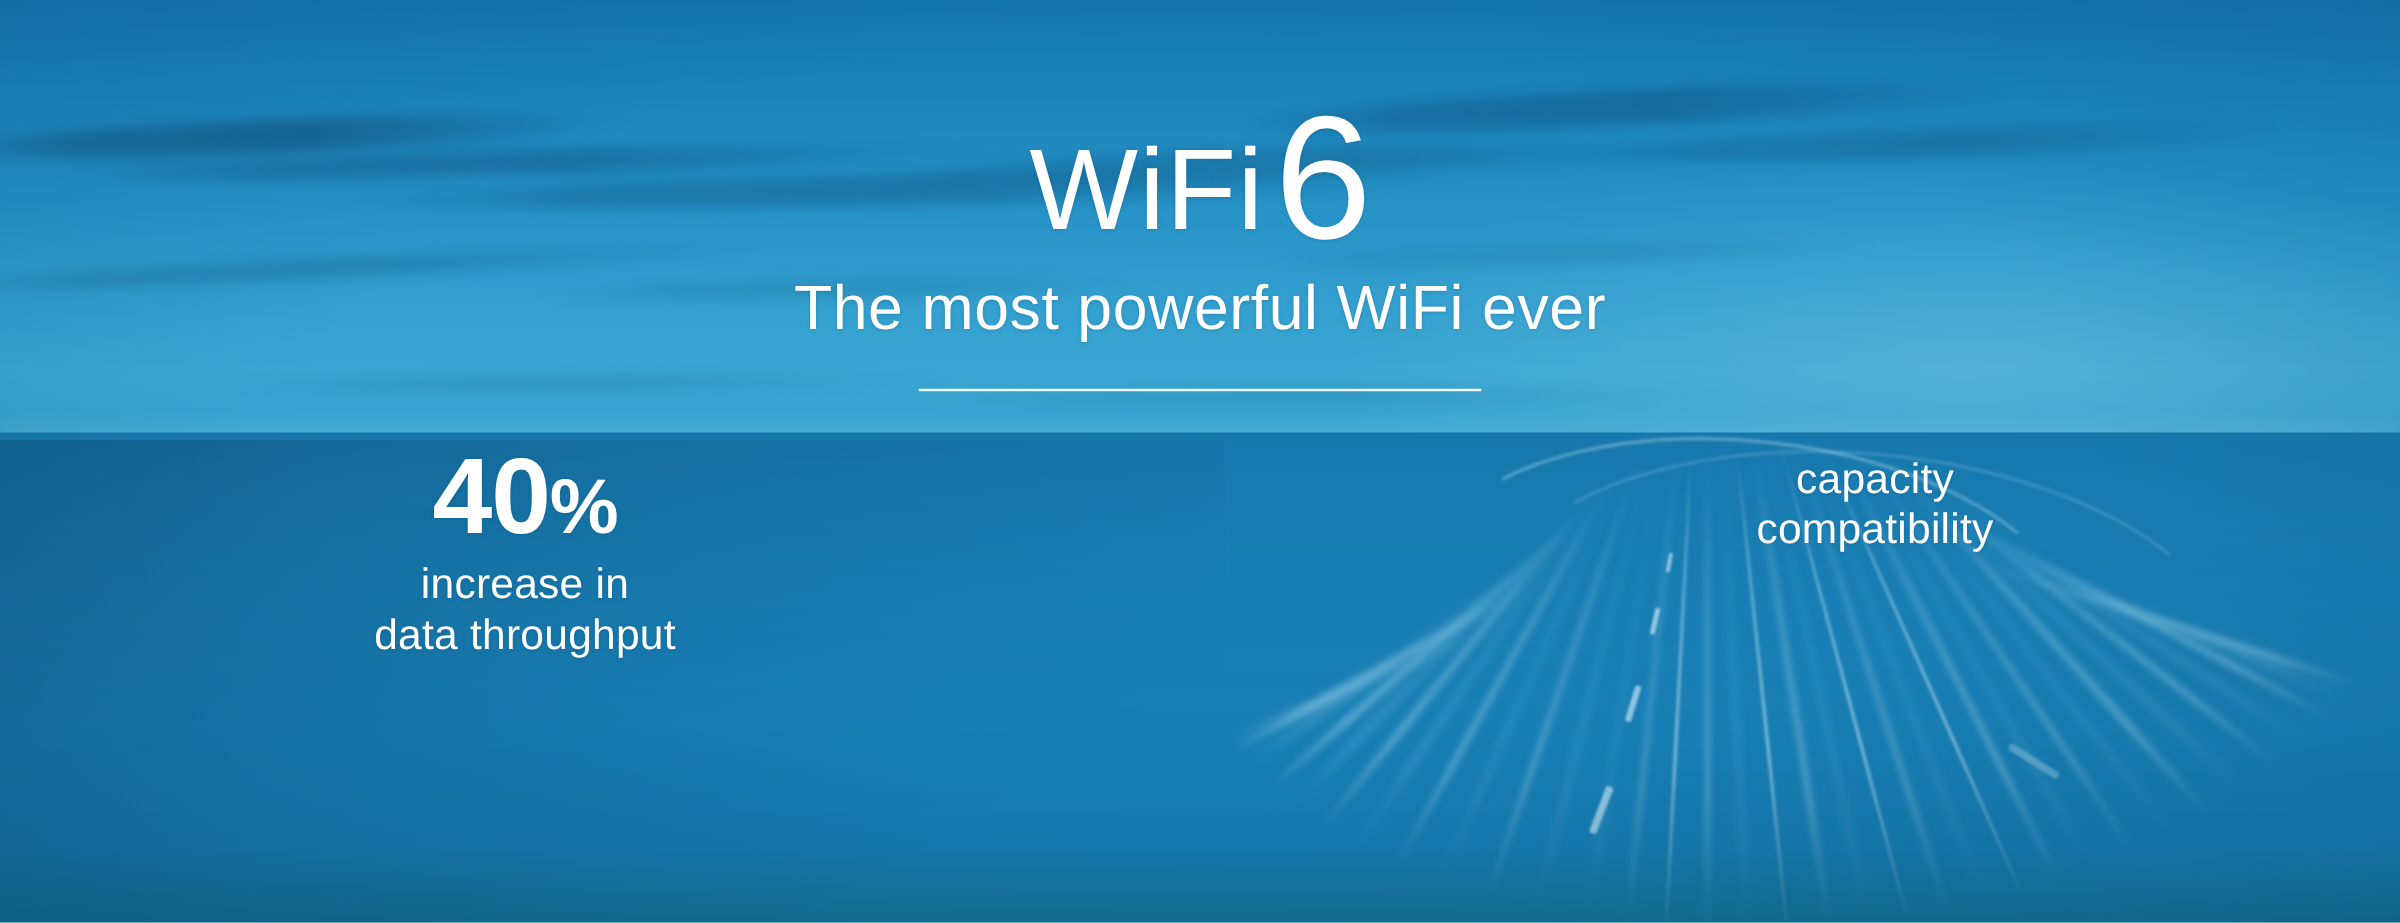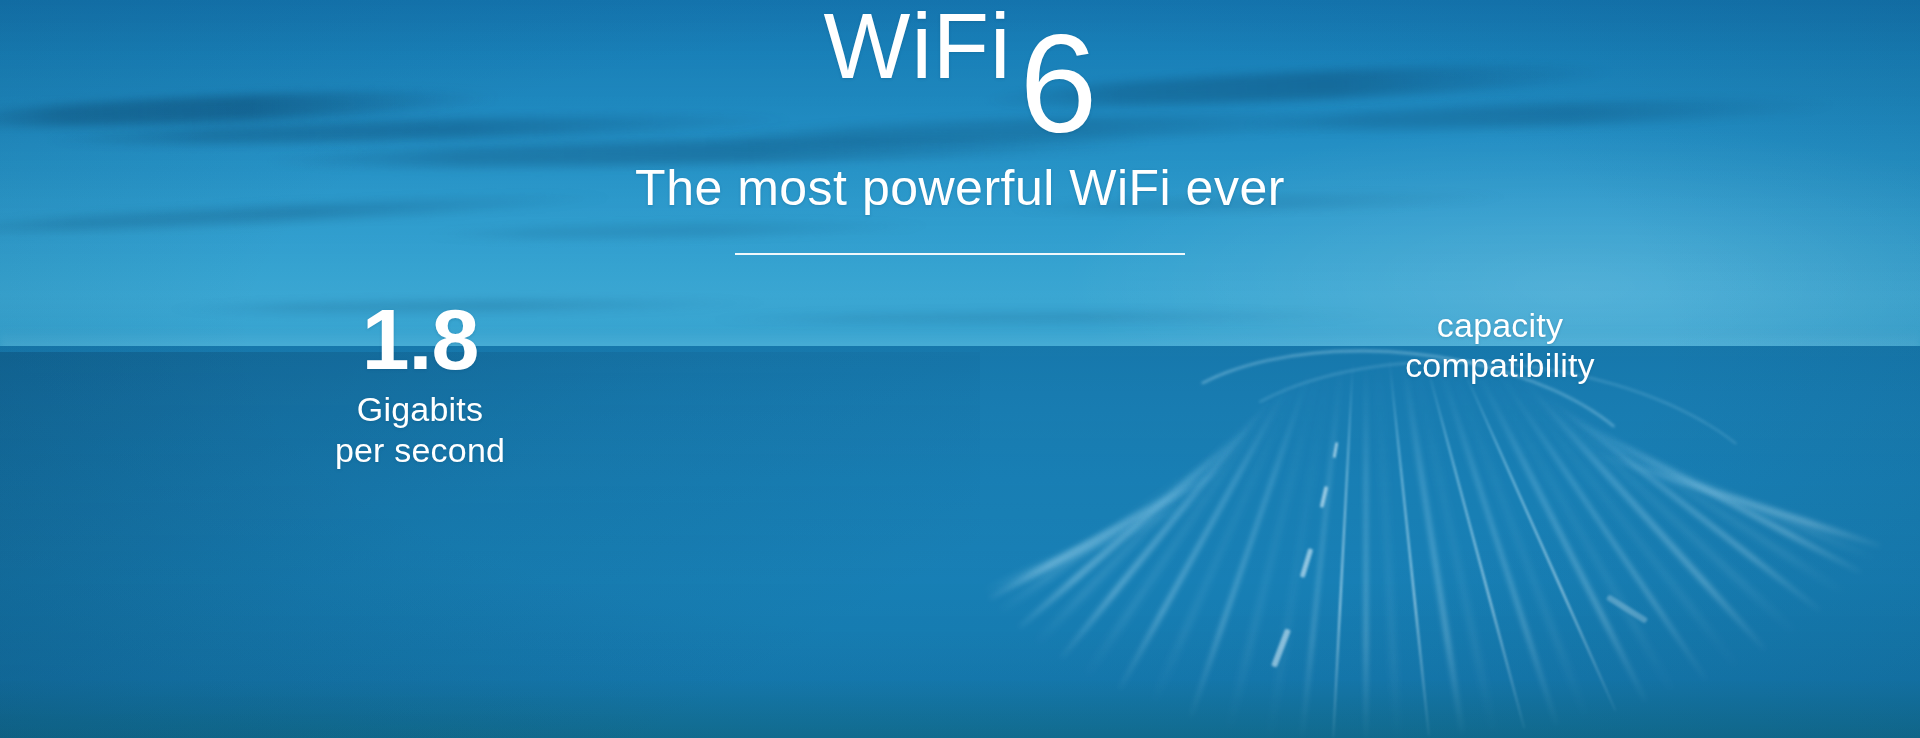--- a/index.html
+++ b/index.html
@@ -110,21 +110,22 @@
 
   
   .content {
     position:absolute; inset:0;
     display:flex; flex-direction:column; align-items:center;
     color:#ffffff;
     text-shadow:0 1px 3px rgba(10,70,105,.22);
   }
 
   .title-row {
-    display:flex; align-items:flex-start; justify-content:center;
+    display:flex; align-items:flex-end; justify-content:center;
+    margin-top:58px;
     line-height:1;
   }
   .title-word {
     font-size:92px;
     font-weight:300;
     letter-spacing:1px;
   }
   .title-num {
     font-size:140px;
     font-weight:400;
@@ -256,26 +257,26 @@
       <span class="title-num">6</span>
     </div>
 
     <div class="subtitle">The most powerful WiFi ever</div>
 
     <div class="divider"></div>
 
     <div class="stats">
 
 
-
       <div class="stat">
-        <div class="stat-value"><span>1.8</span><span class="stat-unit"></span></div>
-        <div class="stat-label">Gigabits
-per second</div>
+        <div class="stat-value"><span>40</span><span class="stat-unit">%</span></div>
+        <div class="stat-label">increase in
+data throughput</div>
       </div>
+
 
       <div class="stat">
         <div class="stat-label">capacity
 compatibility</div>
       </div>
 
     </div>
   </div>
 </div>
 

